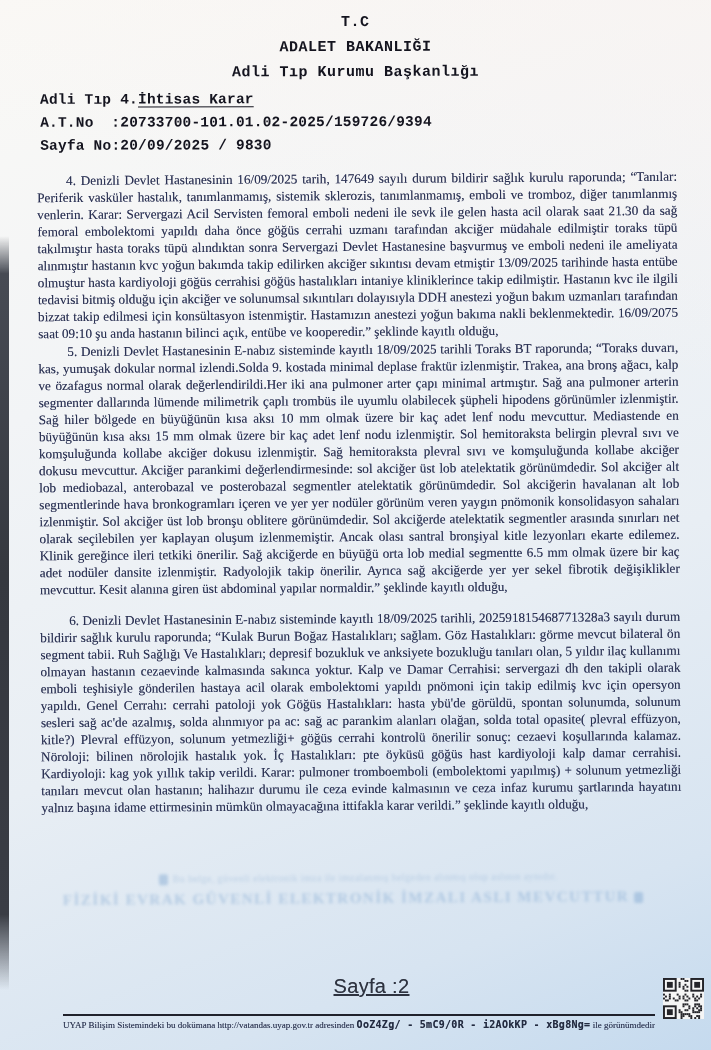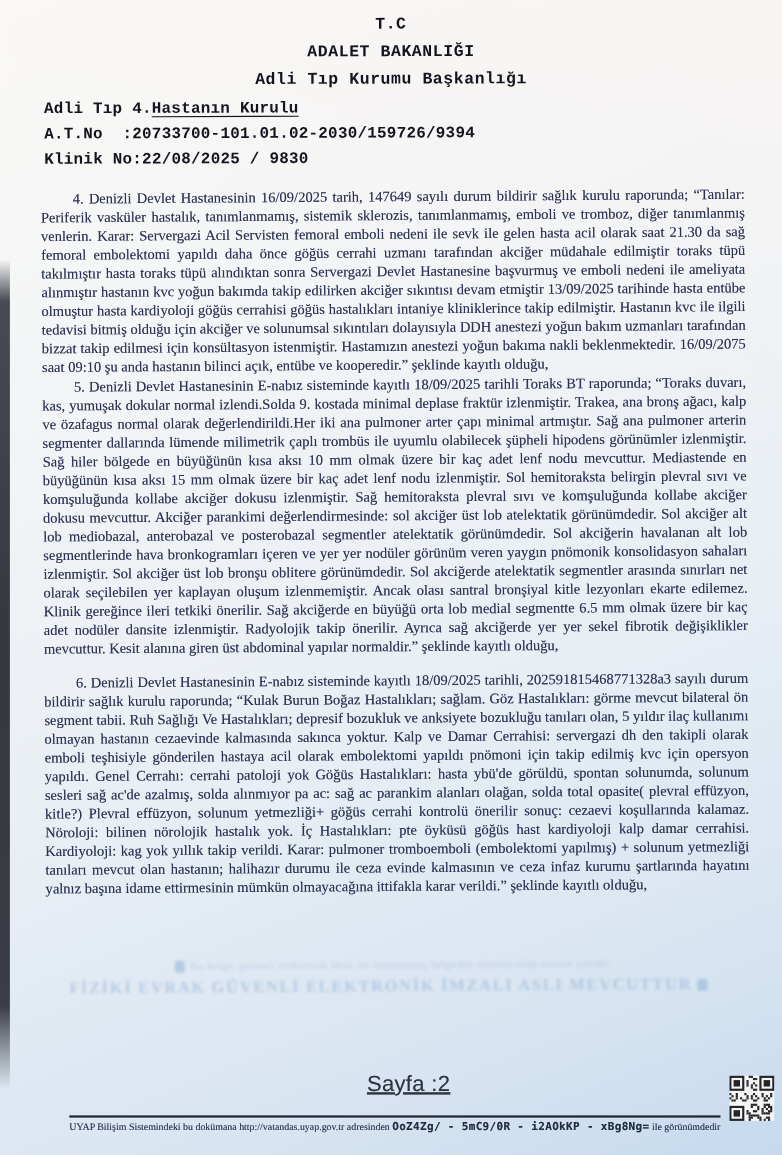--- a/index.html
+++ b/index.html
@@ -87,23 +87,23 @@
 
 <div class="page">
 
   <div class="scan-edge"></div>
 
   <header>
     <div class="hc">T.C</div>
     <div class="hc">ADALET BAKANLIĞI</div>
     <div class="hc">Adli Tıp Kurumu Başkanlığı</div>
     <div class="gap"></div>
-    <div class="hl"><span>Adli Tıp 4.</span><span class="u">Hastanın Kurulu</span></div>
-    <div class="hl"><span>A.T.No  :</span><span>20733700-101.01.02-2030/159726/9394</span></div>
-    <div class="hl"><span>Klinik No:</span><span>22/08/2025 / 9830</span></div>
+    <div class="hl"><span>Adli Tıp 4.</span><span class="u">İhtisas Karar</span></div>
+    <div class="hl"><span>A.T.No  :</span><span>20733700-101.01.02-2025/159726/9394</span></div>
+    <div class="hl"><span>Sayfa No:</span><span>20/09/2025 / 9830</span></div>
   </header>
 
   <main>
     <p>4. Denizli Devlet Hastanesinin 16/09/2025 tarih, 147649 sayılı durum bildirir sağlık kurulu raporunda; “Tanılar: Periferik vasküler hastalık, tanımlanmamış, sistemik sklerozis, tanımlanmamış, emboli ve tromboz, diğer tanımlanmış venlerin. Karar: Servergazi Acil Servisten femoral emboli nedeni ile sevk ile gelen hasta acil olarak saat 21.30 da sağ femoral embolektomi yapıldı daha önce göğüs cerrahi uzmanı tarafından akciğer müdahale edilmiştir toraks tüpü takılmıştır hasta toraks tüpü alındıktan sonra Servergazi Devlet Hastanesine başvurmuş ve emboli nedeni ile ameliyata alınmıştır hastanın kvc yoğun bakımda takip edilirken akciğer sıkıntısı devam etmiştir 13/09/2025 tarihinde hasta entübe olmuştur hasta kardiyoloji göğüs cerrahisi göğüs hastalıkları intaniye kliniklerince takip edilmiştir. Hastanın kvc ile ilgili tedavisi bitmiş olduğu için akciğer ve solunumsal sıkıntıları dolayısıyla DDH anestezi yoğun bakım uzmanları tarafından bizzat takip edilmesi için konsültasyon istenmiştir. Hastamızın anestezi yoğun bakıma nakli beklenmektedir. 16/09/2075 saat 09:10 şu anda hastanın bilinci açık, entübe ve kooperedir.” şeklinde kayıtlı olduğu,</p>
     <p>5. Denizli Devlet Hastanesinin E-nabız sisteminde kayıtlı 18/09/2025 tarihli Toraks BT raporunda; “Toraks duvarı, kas, yumuşak dokular normal izlendi.Solda 9. kostada minimal deplase fraktür izlenmiştir. Trakea, ana bronş ağacı, kalp ve özafagus normal olarak değerlendirildi.Her iki ana pulmoner arter çapı minimal artmıştır. Sağ ana pulmoner arterin segmenter dallarında lümende milimetrik çaplı trombüs ile uyumlu olabilecek şüpheli hipodens görünümler izlenmiştir. Sağ hiler bölgede en büyüğünün kısa aksı 10 mm olmak üzere bir kaç adet lenf nodu mevcuttur. Mediastende en büyüğünün kısa aksı 15 mm olmak üzere bir kaç adet lenf nodu izlenmiştir. Sol hemitoraksta belirgin plevral sıvı ve komşuluğunda kollabe akciğer dokusu izlenmiştir. Sağ hemitoraksta plevral sıvı ve komşuluğunda kollabe akciğer dokusu mevcuttur. Akciğer parankimi değerlendirmesinde: sol akciğer üst lob atelektatik görünümdedir. Sol akciğer alt lob mediobazal, anterobazal ve posterobazal segmentler atelektatik görünümdedir. Sol akciğerin havalanan alt lob segmentlerinde hava bronkogramları içeren ve yer yer nodüler görünüm veren yaygın pnömonik konsolidasyon sahaları izlenmiştir. Sol akciğer üst lob bronşu oblitere görünümdedir. Sol akciğerde atelektatik segmentler arasında sınırları net olarak seçilebilen yer kaplayan oluşum izlenmemiştir. Ancak olası santral bronşiyal kitle lezyonları ekarte edilemez. Klinik gereğince ileri tetkiki önerilir. Sağ akciğerde en büyüğü orta lob medial segmentte 6.5 mm olmak üzere bir kaç adet nodüler dansite izlenmiştir. Radyolojik takip önerilir. Ayrıca sağ akciğerde yer yer sekel fibrotik değişiklikler mevcuttur. Kesit alanına giren üst abdominal yapılar normaldir.” şeklinde kayıtlı olduğu,</p>
     <p class="sp">6. Denizli Devlet Hastanesinin E-nabız sisteminde kayıtlı 18/09/2025 tarihli, 202591815468771328a3 sayılı durum bildirir sağlık kurulu raporunda; “Kulak Burun Boğaz Hastalıkları; sağlam. Göz Hastalıkları: görme mevcut bilateral ön segment tabii. Ruh Sağlığı Ve Hastalıkları; depresif bozukluk ve anksiyete bozukluğu tanıları olan, 5 yıldır ilaç kullanımı olmayan hastanın cezaevinde kalmasında sakınca yoktur. Kalp ve Damar Cerrahisi: servergazi dh den takipli olarak emboli teşhisiyle gönderilen hastaya acil olarak embolektomi yapıldı pnömoni için takip edilmiş kvc için opersyon yapıldı. Genel Cerrahı: cerrahi patoloji yok Göğüs Hastalıkları: hasta ybü'de görüldü, spontan solunumda, solunum sesleri sağ ac'de azalmış, solda alınmıyor pa ac: sağ ac parankim alanları olağan, solda total opasite( plevral effüzyon, kitle?) Plevral effüzyon, solunum yetmezliği+ göğüs cerrahi kontrolü önerilir sonuç: cezaevi koşullarında kalamaz. Nöroloji: bilinen nörolojik hastalık yok. İç Hastalıkları: pte öyküsü göğüs hast kardiyoloji kalp damar cerrahisi. Kardiyoloji: kag yok yıllık takip verildi. Karar: pulmoner tromboemboli (embolektomi yapılmış) + solunum yetmezliği tanıları mevcut olan hastanın; halihazır durumu ile ceza evinde kalmasının ve ceza infaz kurumu şartlarında hayatını yalnız başına idame ettirmesinin mümkün olmayacağına ittifakla karar verildi.” şeklinde kayıtlı olduğu,</p>
   </main>
 
   <div class="watermark">
     <div class="wm1"><span class="wm-icon"></span><span>Bu belge, güvenli elektronik imza ile imzalanmış belgeden alınmış olup aslının aynıdır.</span></div>

